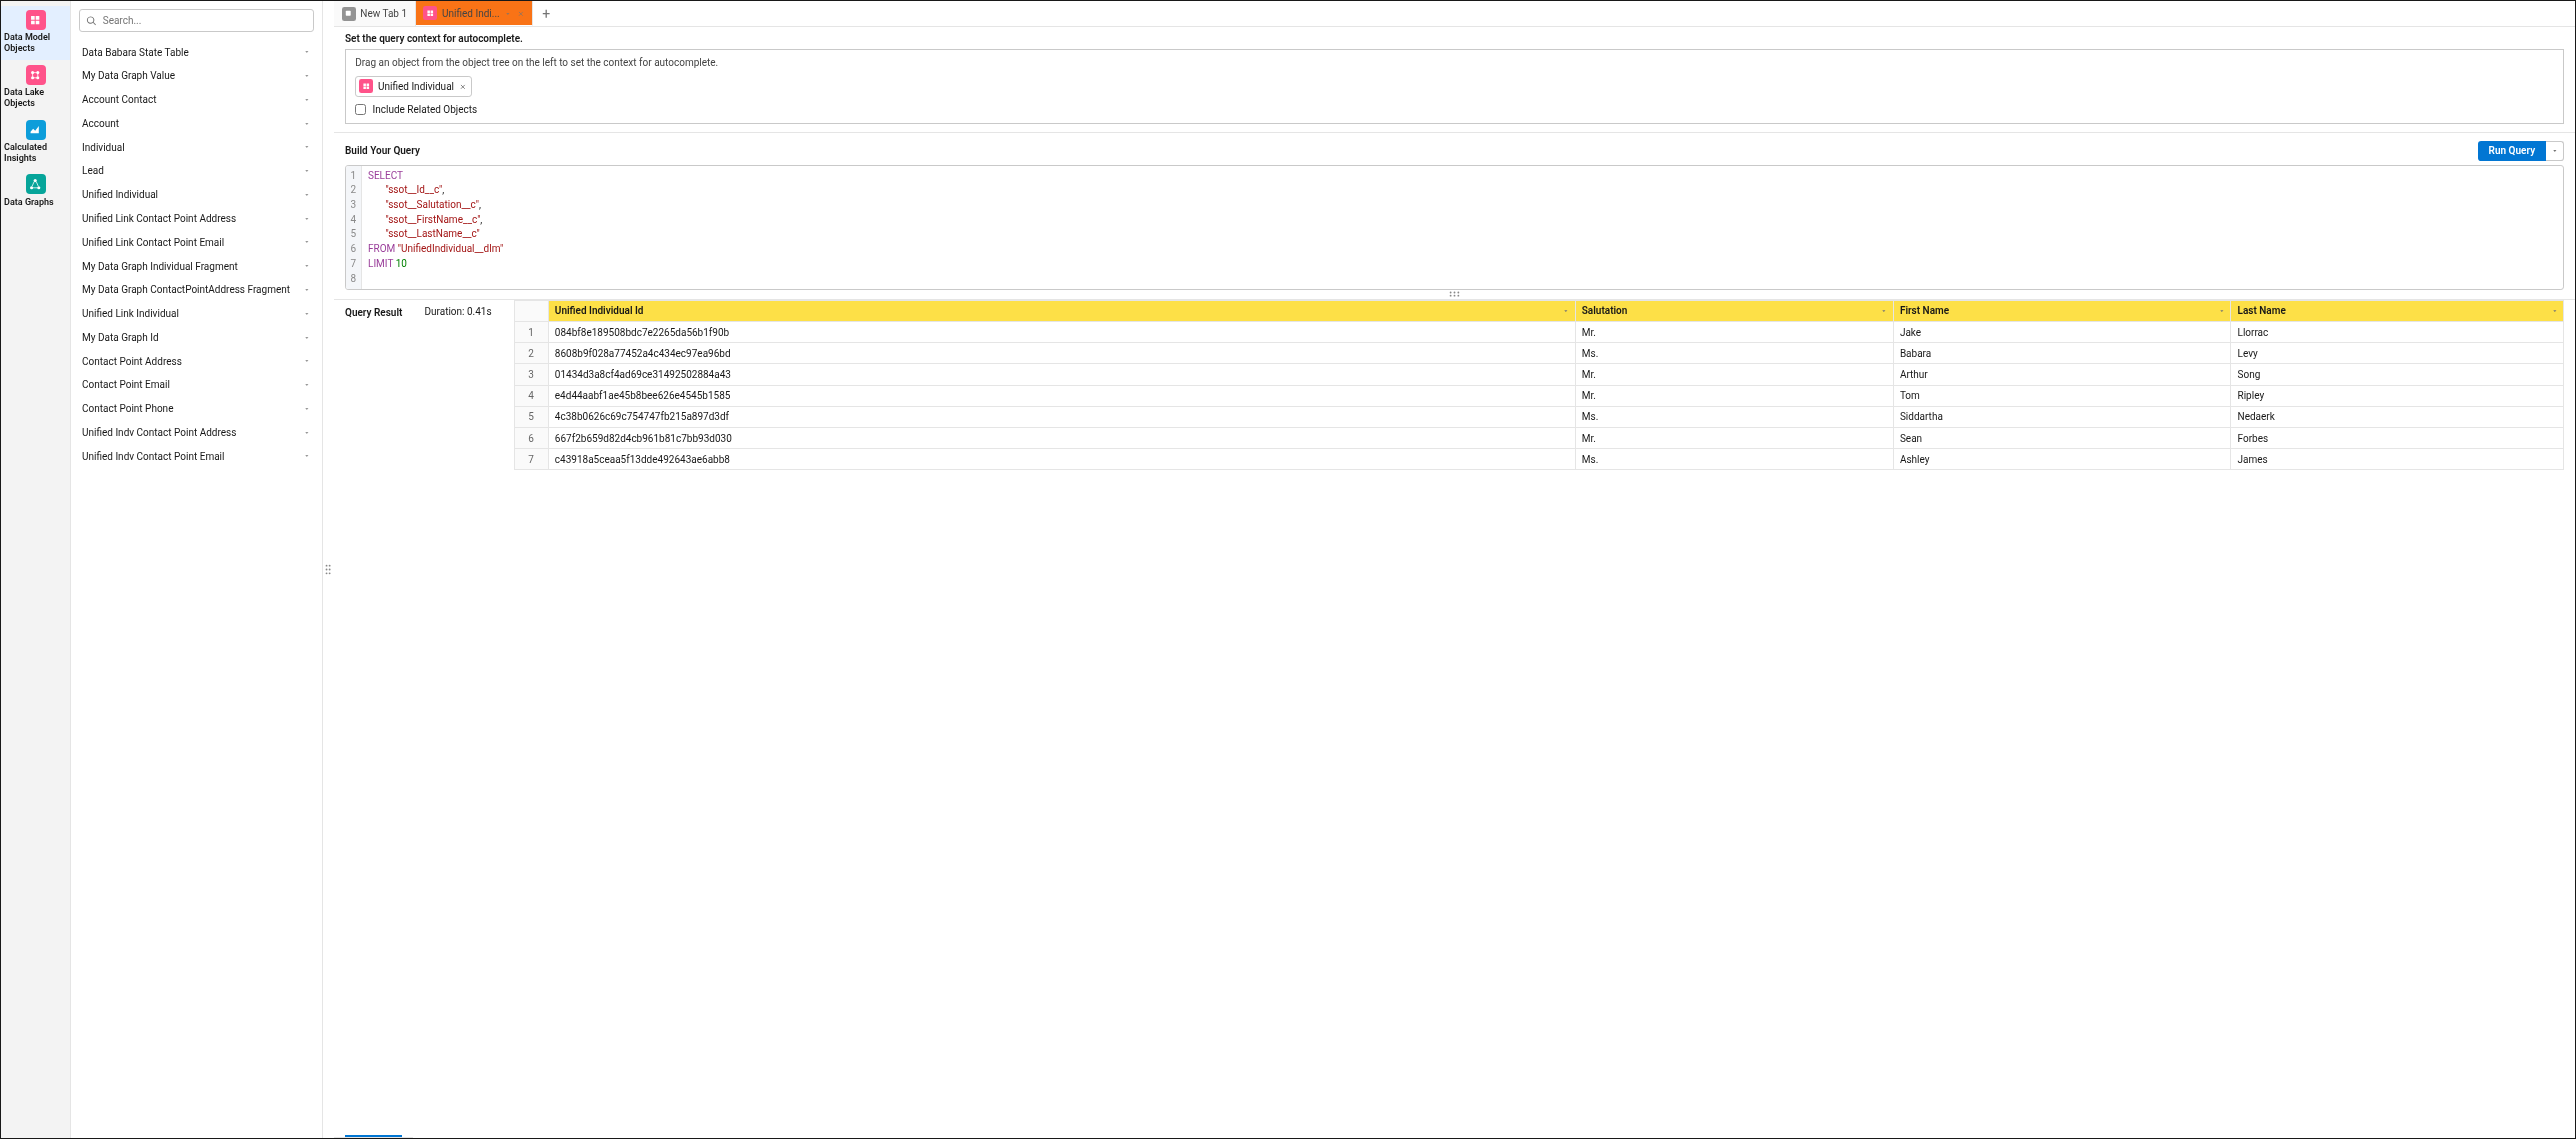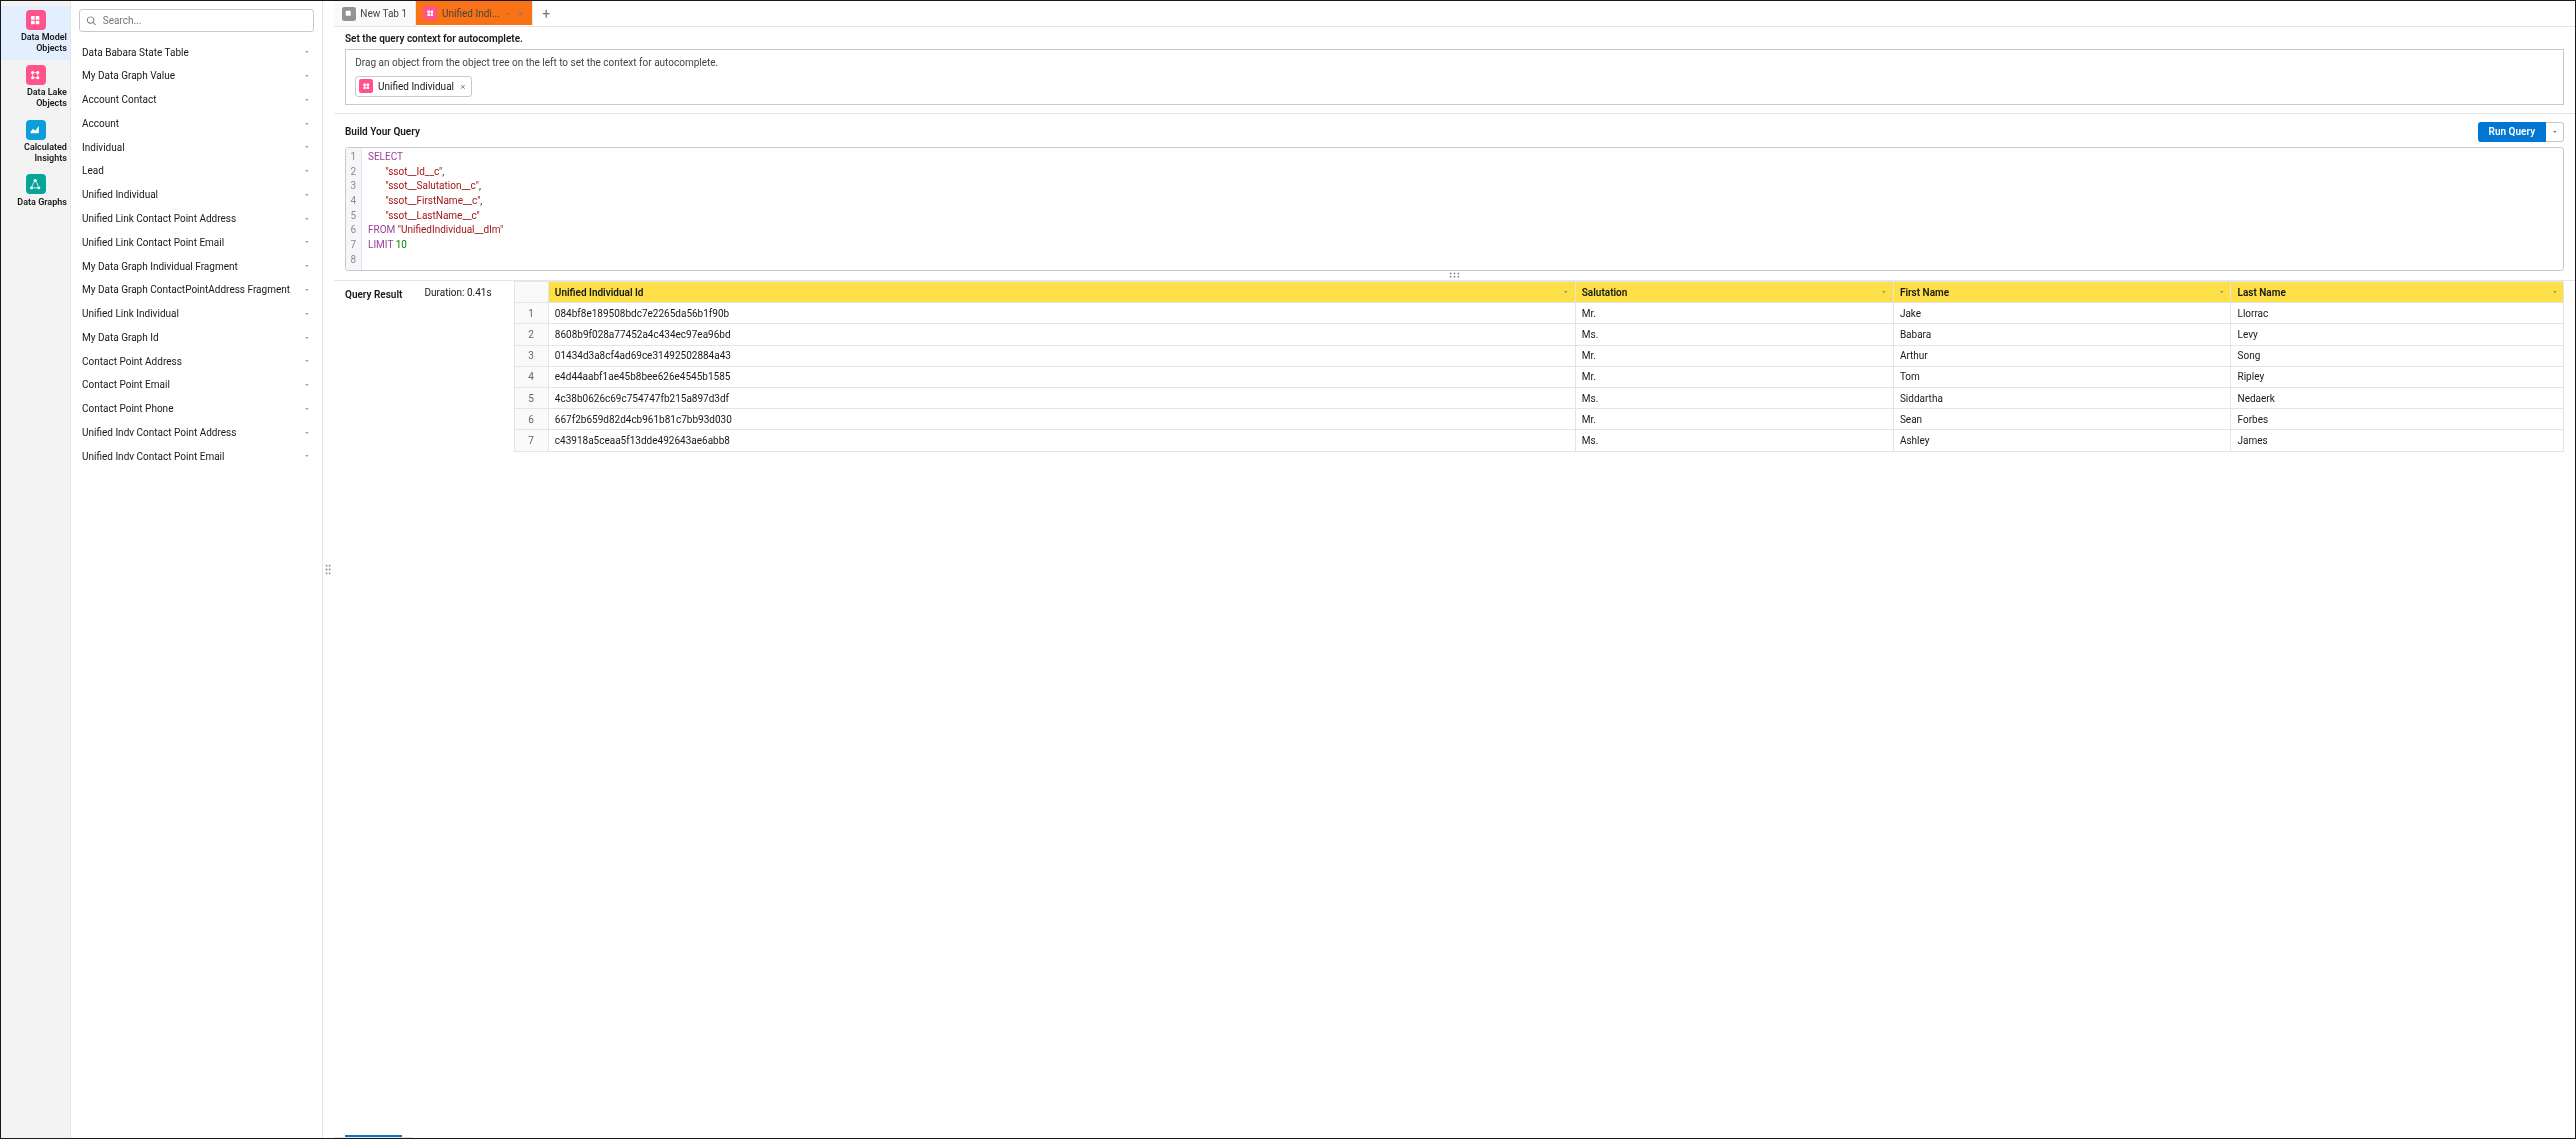--- a/index.html
+++ b/index.html
@@ -1,20 +1,20 @@
 <!DOCTYPE html>
 <html style="font-size:12.4px"><head>
 <meta charset="utf-8">
 <style>
 * { margin: 0; padding: 0; box-sizing: border-box; font-family: -apple-system, BlinkMacSystemFont, "Segoe UI", Roboto, sans-serif; }
 body { background: #fff; font-size: 10px; color: #181818; display: flex; height: 100vh; overflow: hidden; border: 0.8px solid #181818; }
 
 
 .icon-rail { width: 70px; background: #f3f3f3; border-right: 0.8px solid #e5e5e5; display: flex; flex-direction: column; align-items: center; padding-top: 4.6px; }
-.icon-rail .rail-item { width: 100%; text-align: right; padding: 4.6px 3.1px 6.2px; cursor: pointer; font-size: 9px; line-height: 1.2; font-weight: 600; color: #181818; }
+.icon-rail .rail-item { width: 100%; text-align: left; padding: 4.6px 3.1px 6.2px; cursor: pointer; font-size: 9px; line-height: 1.2; font-weight: 600; color: #181818; }
 .icon-rail .rail-item.active { background: #e3efff; }
 .rail-icon { width: 20px; height: 20px; border-radius: 3.9px; margin: 0 auto 2.3px; display: flex; align-items: center; justify-content: center; }
 .rail-icon.pink { background: #ff538a; }
 .rail-icon.blue { background: #0d9dda; }
 .rail-icon.green { background: #06a59a; }
 .rail-icon svg { width: 12.4px; height: 12.4px; fill: #fff; }
 
 
 .tree-panel { width: 252px; border-right: 0.8px solid #e5e5e5; display: flex; flex-direction: column; background: #fff; }
 .search-wrap { padding: 7.7px 7.7px 4.6px 7.7px; }
@@ -299,20 +299,24 @@
       <div class="chip">
         <div class="chip-icon">
             <svg viewBox="0 0 24 24">
               <path d="M4 4h7v7H4zM13 4h7v7h-7zM4 13h7v7H4zM13 13h7v7h-7z"></path>
             </svg>
           </div>
         <span>Unified Individual</span>
         <svg class="chip-x" viewBox="0 0 24 24">
             <path d="M18 6L6 18M6 6l12 12" stroke="#444" stroke-width="2"></path>
           </svg>
+      </div>
+      <div class="checkbox-row">
+        <input type="checkbox" style="">
+        <span>Include Related Objects</span>
       </div>
     </div>
   </div>
 
   <div class="query-sec">
     <div class="query-head">
       <div class="q-title">Build Your Query</div>
       <div class="run-group">
         <button class="run-btn">Run Query</button>
         <div class="run-drop">

